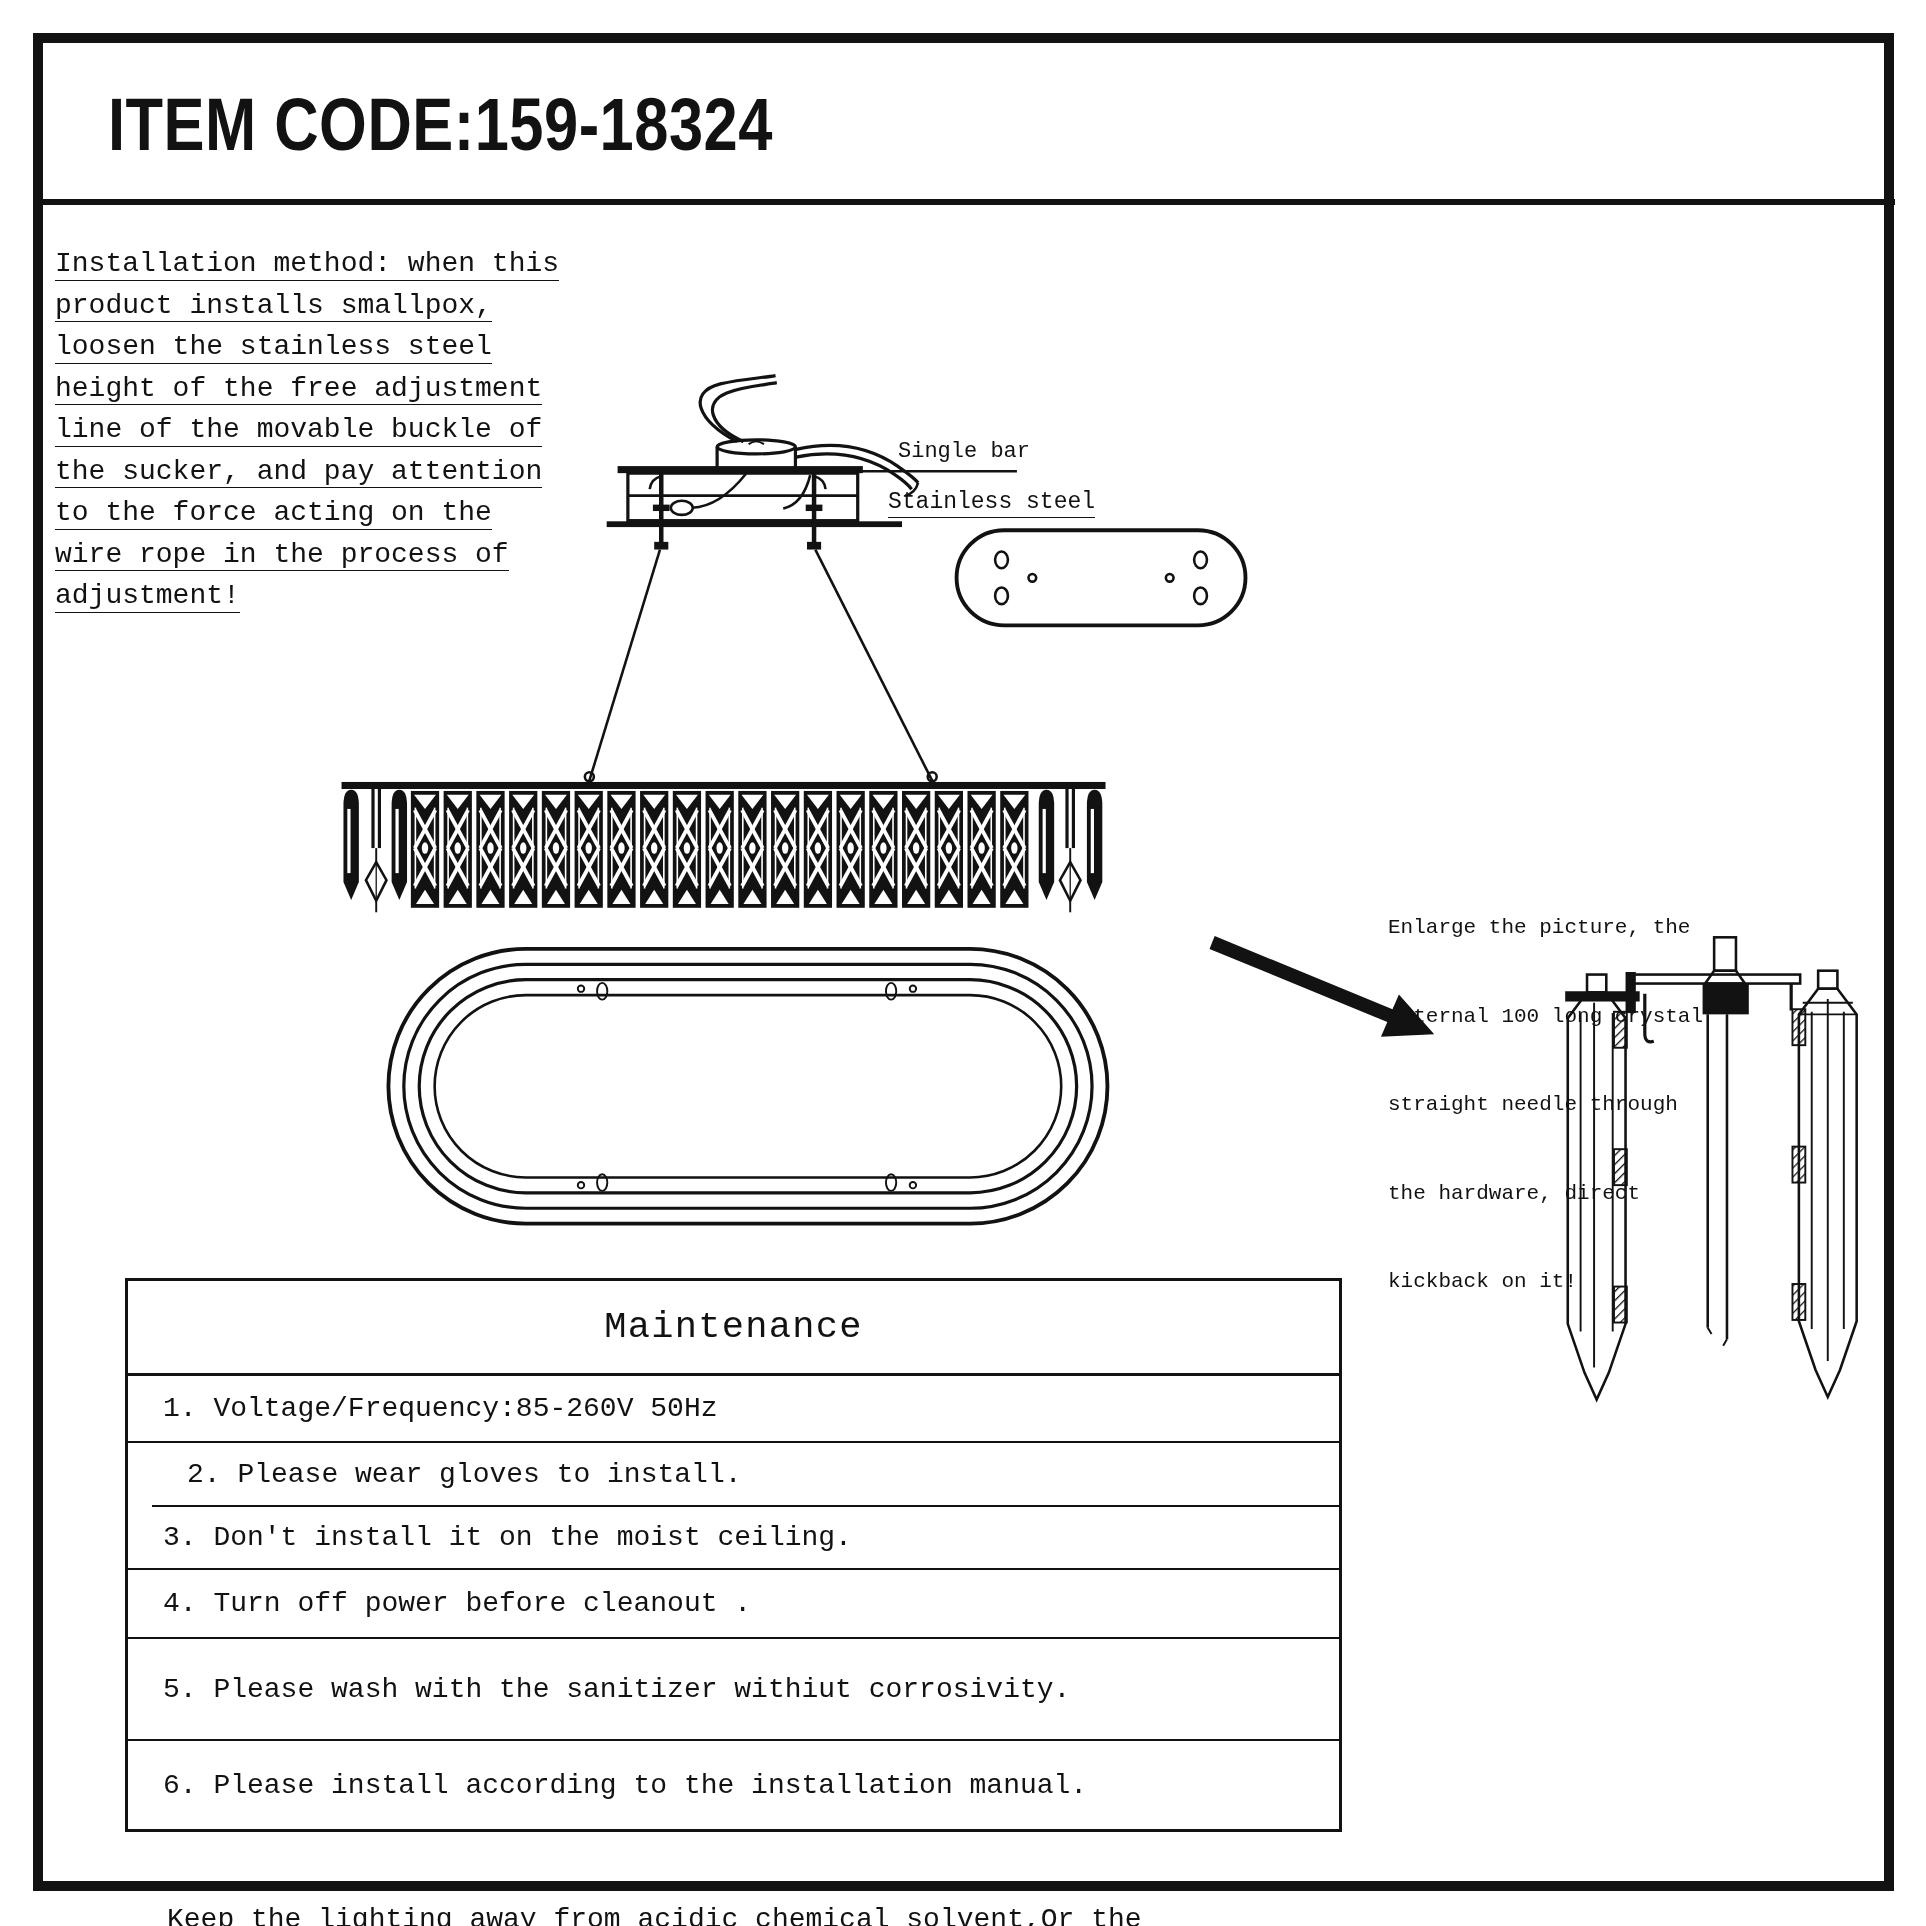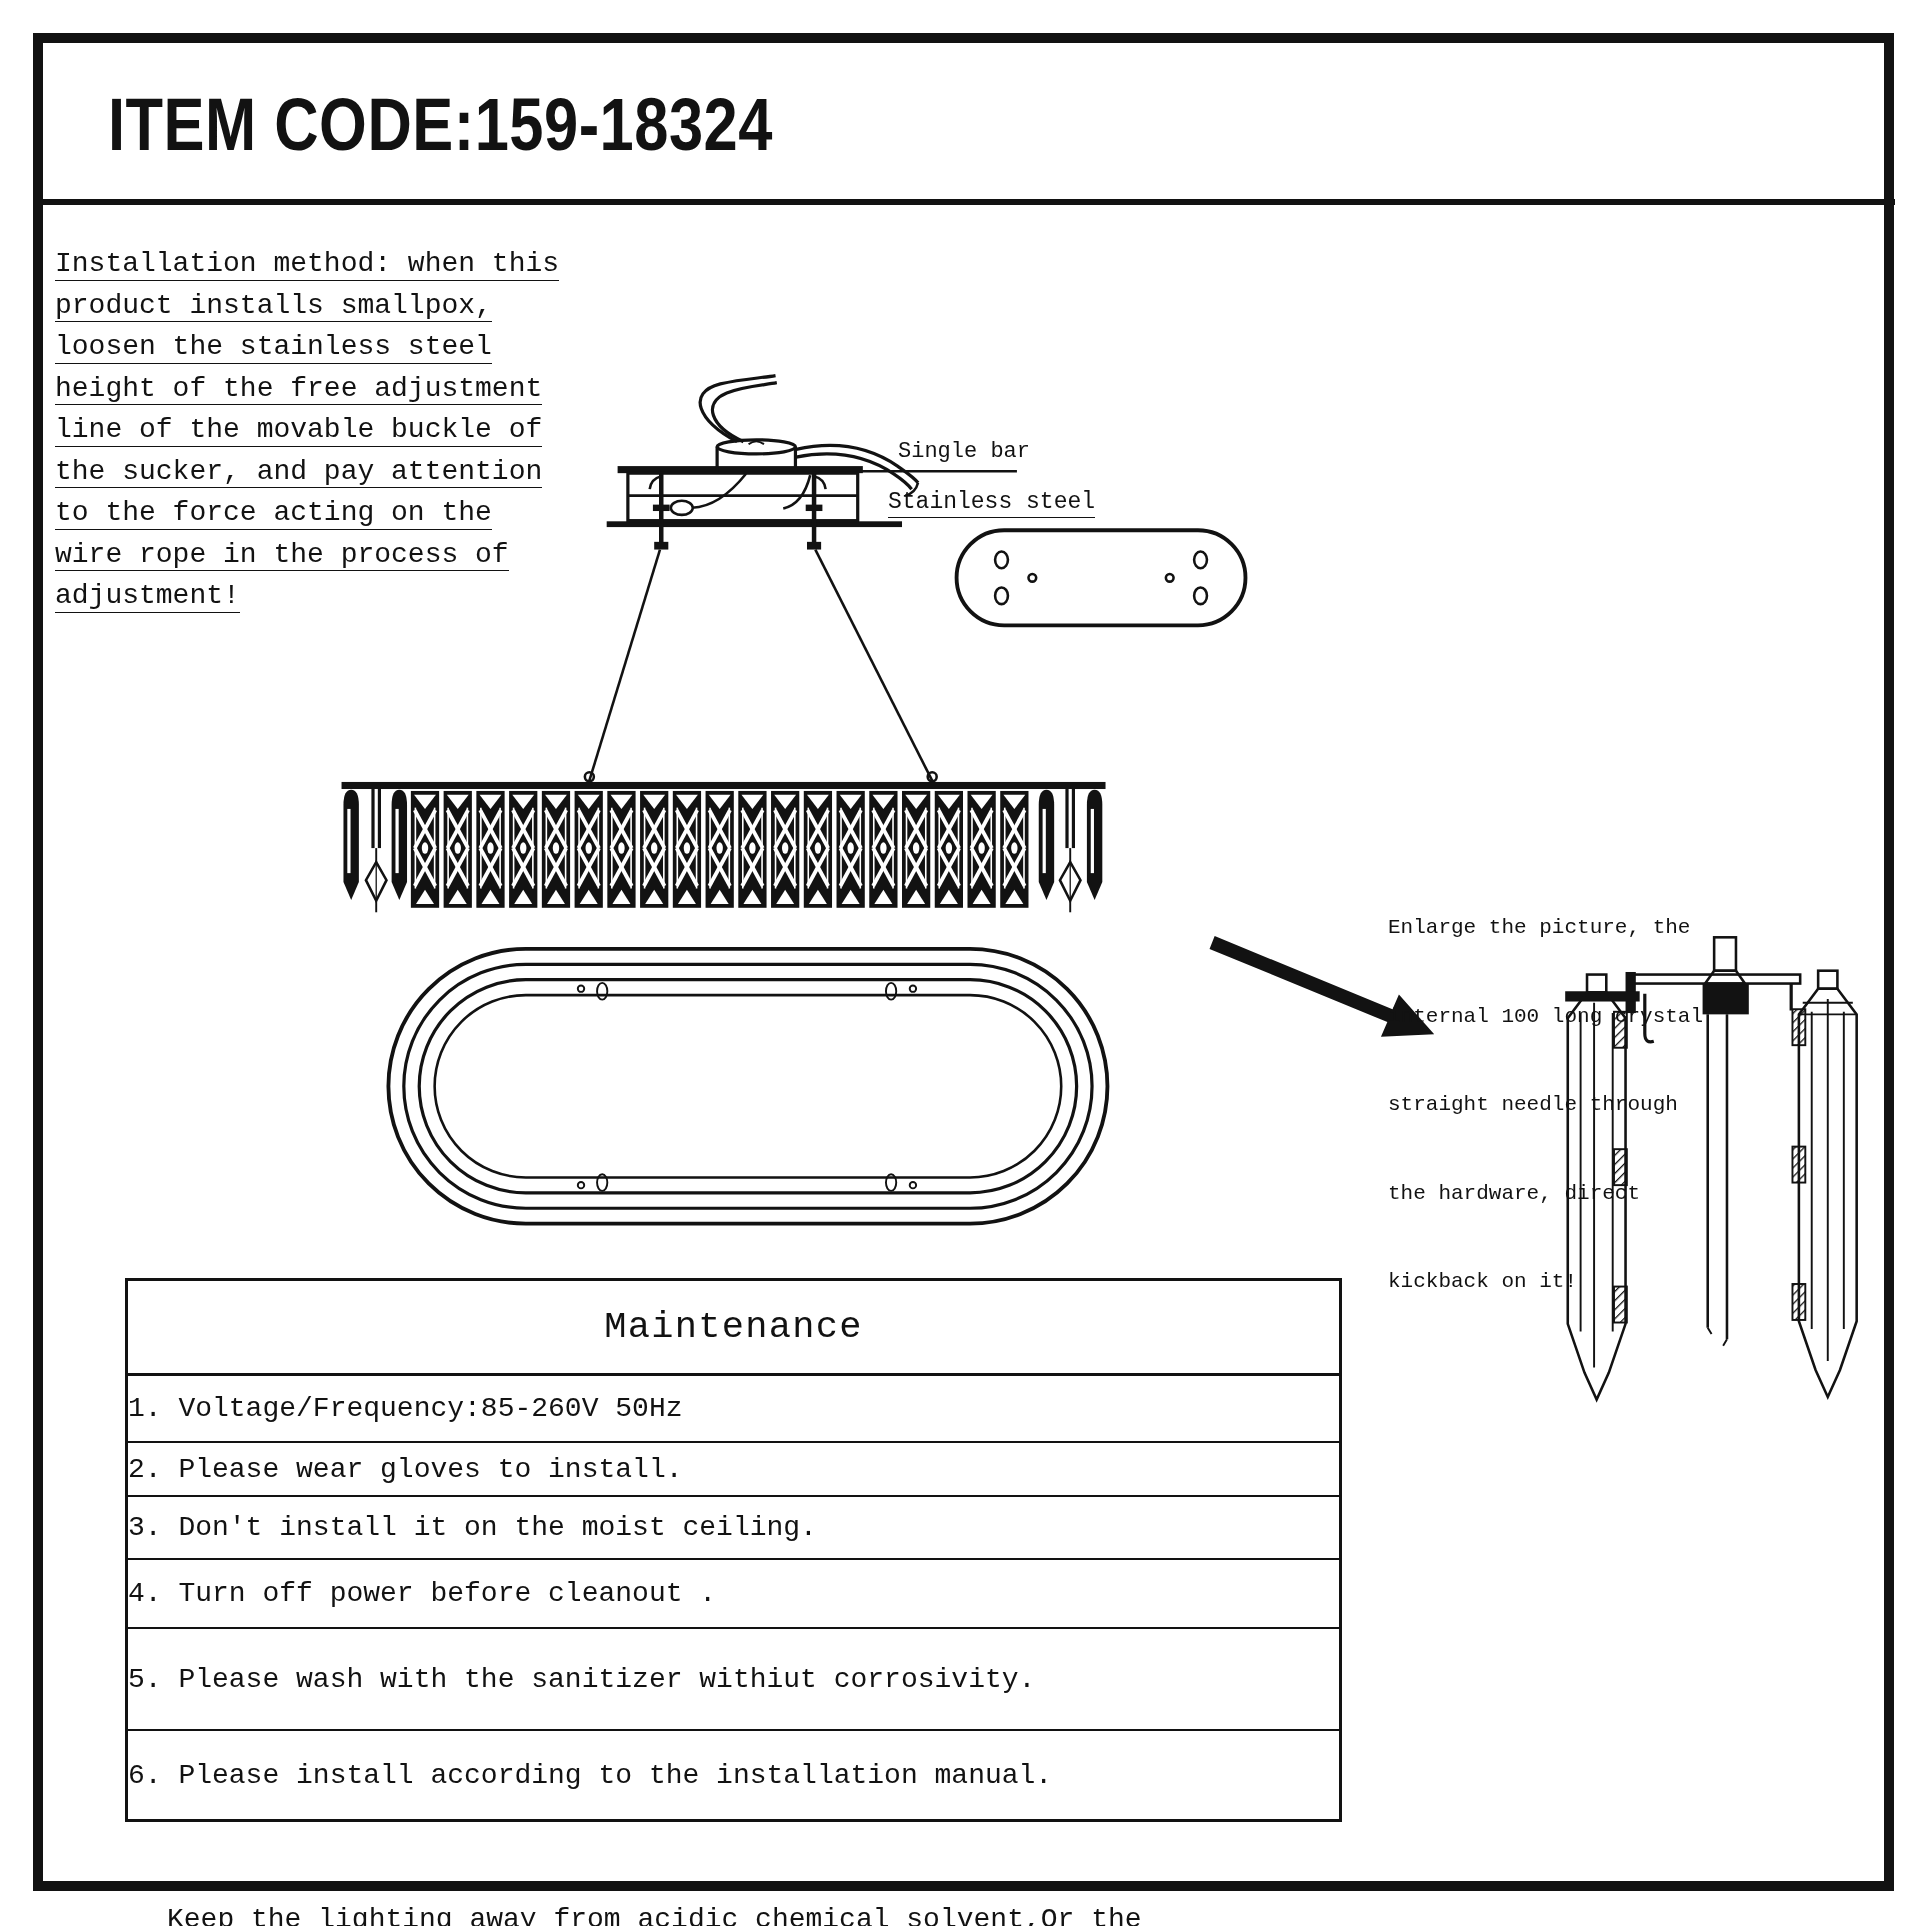--- a/index.html
+++ b/index.html
@@ -14,23 +14,23 @@
   .inst-note{left:55px;top:239px;}
   .inst-line{display:table;white-space:pre;font:28px/29.5px "Liberation Mono","DejaVu Sans Mono",monospace;border-bottom:1.9px solid #121212;padding-bottom:1px;margin-bottom:6.4px;margin-top:10px;}
   
   .lbl{white-space:pre;}
   .lbl-single-bar{left:898px;top:439px;font:22px/26px "Liberation Mono","DejaVu Sans Mono",monospace;}
   .lbl-stainless{left:888px;top:489px;font:23px/27px "Liberation Mono","DejaVu Sans Mono",monospace;border-bottom:1.9px solid #121212;padding-bottom:1px;display:inline-block;}
   .enlarge-note{left:1388px;top:854px;font:21px/29.5px "Liberation Mono","DejaVu Sans Mono",monospace;white-space:pre;}
   
   .mtable{left:125px;top:1278px;width:1217px;border:3.2px solid #121212;box-sizing:border-box;background:#fff;}
   .mtable .t-title{height:92px;border-bottom:3.2px solid #121212;display:flex;align-items:center;justify-content:center;font-size:37px;letter-spacing:1.3px;font-family:Liberation Mono, monospace;}
-  .mtable .t-row{display:flex;align-items:center;font-size:28px;border-bottom:2.6px solid #121212;box-sizing:border-box;white-space:pre;}
+  .mtable .t-row{display:flex;align-items:center;padding-left:35px;font-size:28px;border-bottom:2.6px solid #121212;box-sizing:border-box;white-space:pre;}
   .mtable .t-row:last-child{border-bottom:none;}
-  .r1{height:67px;} .r2{height:54px;} .r3{height:63px;} .r4{height:69px;} .r5{height:102px;} .r6{height:88px;}
+  .r1{height:67px;} .r2{height:64px;margin-left:24px;} .r3{height:63px;} .r4{height:69px;} .r5{height:102px;} .r6{height:88px;}
   
   .footer-note{left:122px;top:1805px;font:28px/46px "Liberation Mono","DejaVu Sans Mono",monospace;white-space:pre;}
   .footer-note .fl1{text-indent:45px;}
   svg{position:absolute;left:0;top:0;}
 </style>
 </head>
 <body>
 
 <div class="abs page-border"></div>
 <div class="abs header-rule"></div>

